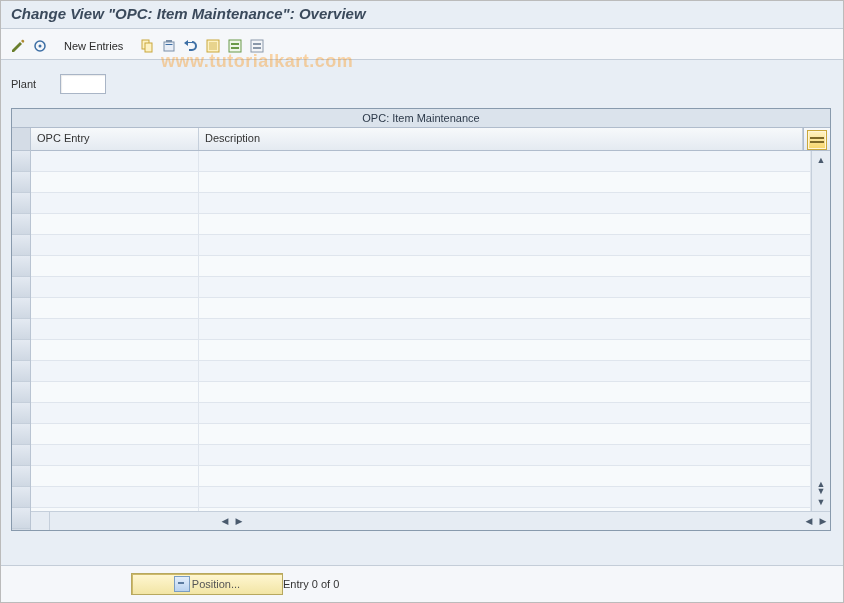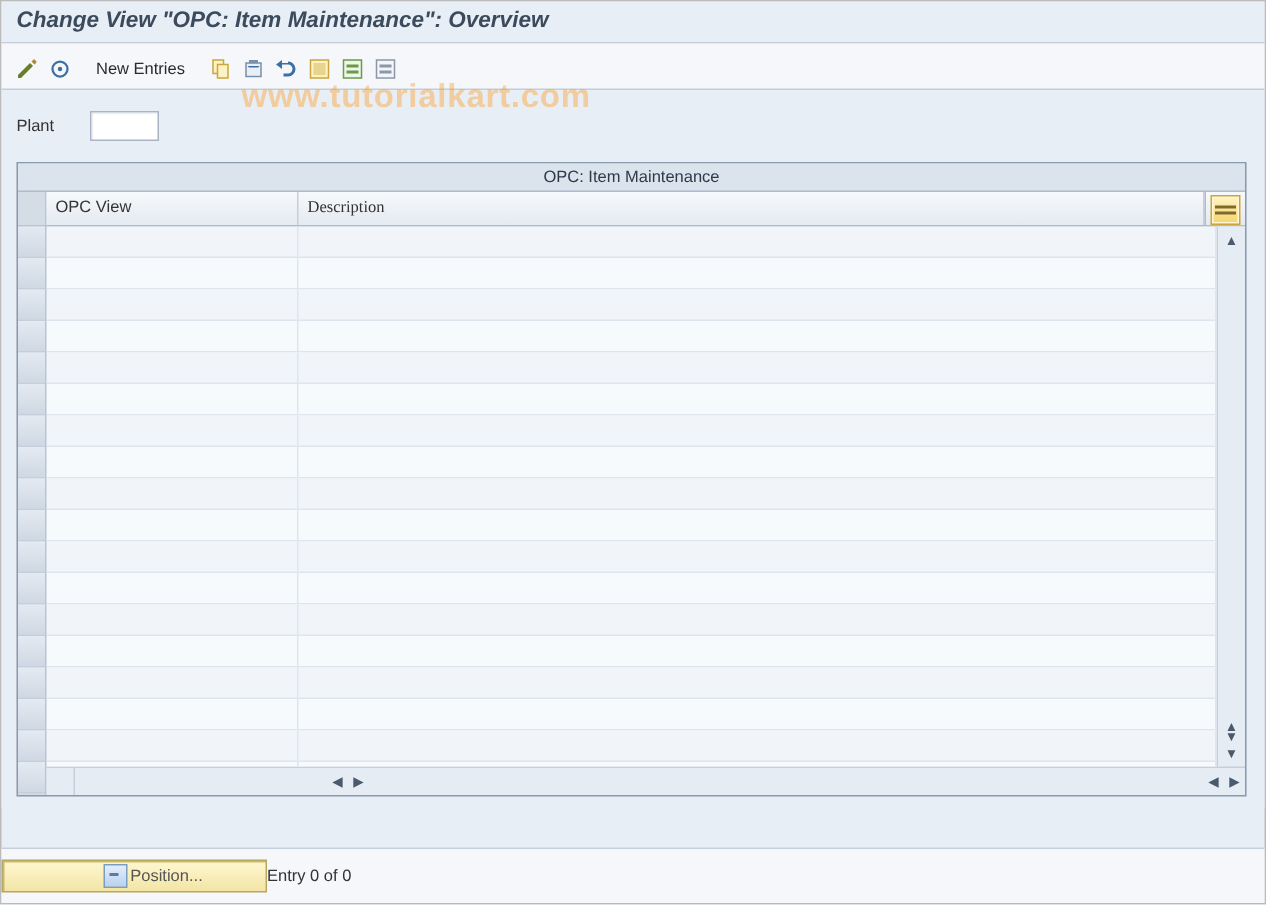--- a/index.html
+++ b/index.html
@@ -119,21 +119,21 @@
     border-bottom: 1px solid #b0bccc;
   }
   .gh-cell {
     border-right: 1px solid #c5cfdb;
     padding: 4px 6px;
     font-size: 11px;
     color: #333;
     box-sizing: border-box;
   }
   .gh-cell.c1 { width: 168px; }
-  .gh-cell.c2 { flex: 1; font-family: Liberation Serif, serif; }
+  .gh-cell.c2 { flex: 1; }
   .gh-controls {
     width: 26px;
     border-left: 1px solid #b0bccc;
     display: flex;
     flex-direction: column;
     align-items:center;
   }
   .cfg-icon {
     width:18px; height:18px; margin-top:2px;
     background: linear-gradient(#fff3c5,#f7d56a);
@@ -196,49 +196,49 @@
   .footer {
     position:absolute;
     left:0; right:0; bottom:0;
     height: 36px;
     border-top: 1px solid #c4cdd8;
     background:#f5f7fa;
     display:flex;
     align-items:center;
   }
   .pos-btn {
+    margin-left: 130px;
     width: 150px;
     height: 20px;
     border: 1px solid #b7a85f;
     background: linear-gradient(#fff7d2,#f2e5a5);
     display:flex;
     align-items:center;
     justify-content:center;
     gap:2px;
     font-size:11px;
     color:#555;
     cursor:pointer;
     box-shadow: 1px 1px 0 #cdb96a inset;
-    padding-left: 25px;
   }
   .pos-btn .ico {
     width:14px;height:14px;
     border:1px solid #7a9dc2;
     background: linear-gradient(#e3eefb,#b9d2ef);
     position:relative;
   }
   .pos-btn .ico::after{
     content:""; position:absolute; left:3px; top:5px; width:6px;height:2px;background:#5b7ba0;
   }
   .entry-text { font-size:11px; color:#333; }
 
   .watermark {
     position:absolute;
     top: 50px; left: 160px;
-    font-size: 22px;
+    font-size: 18px;
     font-weight: bold;
     color: rgba(255,140,0,0.35);
     letter-spacing: 0.5px;
     pointer-events:none;
     user-select:none;
   }
 
   
   svg.ico16 { width:16px; height:16px; display:block; }
 </style>
@@ -334,21 +334,21 @@
               <div class="row-sel-cell"></div>
               <div class="row-sel-cell"></div>
               <div class="row-sel-cell"></div>
               <div class="row-sel-cell"></div>
               <div class="row-sel-cell"></div>
               <div class="row-sel-cell"></div>
             </div>
         </div>
         <div class="cols">
           <div class="grid-header-row">
-            <div class="gh-cell c1">OPC View</div>
+            <div class="gh-cell c1">OPC Entry</div>
             <div class="gh-cell c2">Description</div>
             <div class="gh-controls">
               <div class="cfg-icon" title="Table settings"></div>
             </div>
           </div>
           <div style="display:flex">
             <div class="grid-data" id="grid-data" style="flex:1">
                 <div class="data-row">
                   <div class="d-cell c1"></div>
                   <div class="d-cell c2"></div>

